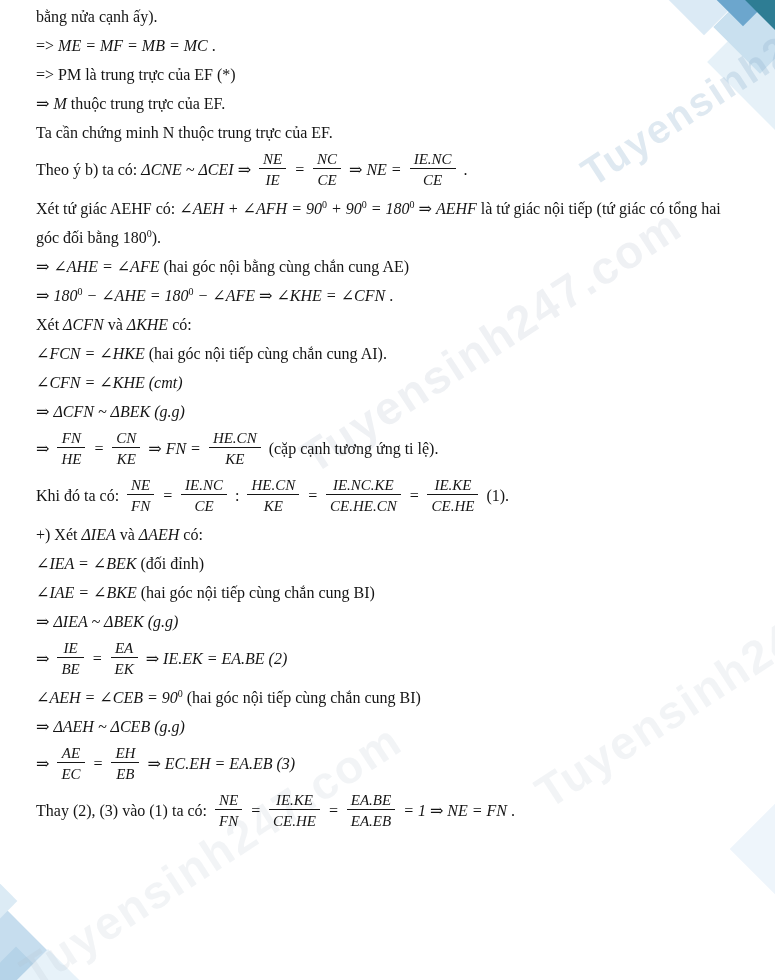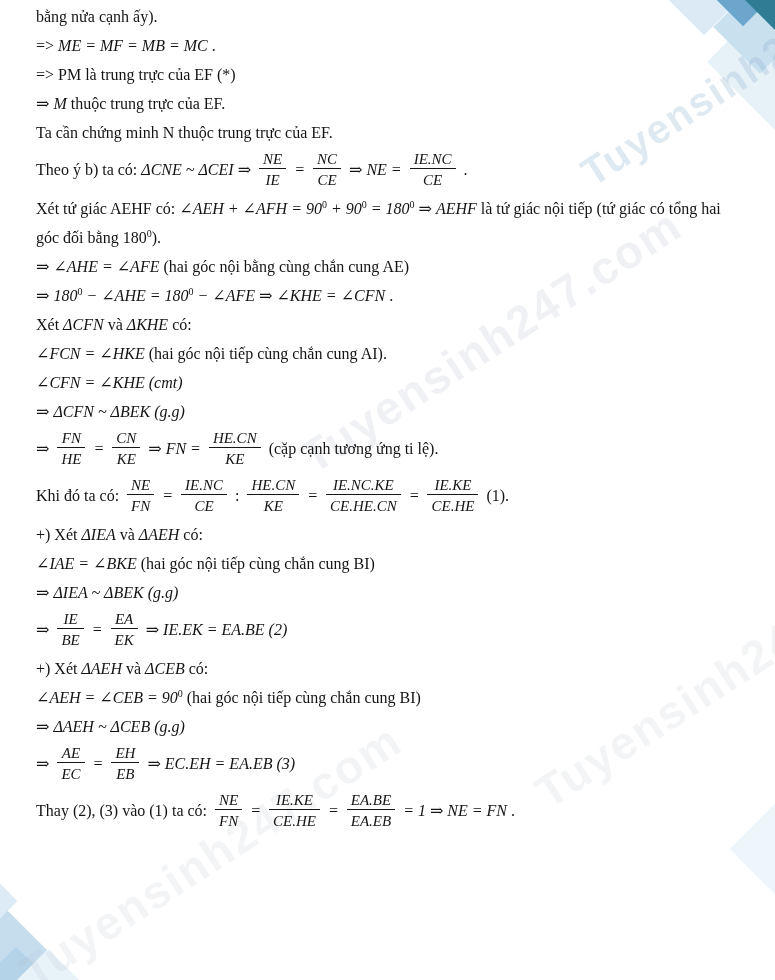--- a/index.html
+++ b/index.html
@@ -117,23 +117,23 @@
       <div class="line"><span class="txt">góc đối bằng 180</span><sup class="sup">0</sup><span class="txt">).</span></div>
       <div class="line"><span class="txt">⇒ </span><span class="math">∠AHE = ∠AFE</span><span class="txt">  (hai góc nội bằng cùng chắn cung AE)</span></div>
       <div class="line"><span class="txt">⇒ </span><span class="math">180</span><sup class="sup">0</sup><span class="math"> − ∠AHE = 180</span><sup class="sup">0</sup><span class="math"> − ∠AFE ⇒ ∠KHE = ∠CFN</span><span class="txt"> .</span></div>
       <div class="line"><span class="txt">Xét </span><span class="math">ΔCFN</span><span class="txt"> và </span><span class="math">ΔKHE</span><span class="txt"> có:</span></div>
       <div class="line"><span class="math">∠FCN = ∠HKE</span><span class="txt"> (hai góc nội tiếp cùng chắn cung AI).</span></div>
       <div class="line"><span class="math">∠CFN = ∠KHE (cmt)</span></div>
       <div class="line"><span class="txt">⇒ </span><span class="math">ΔCFN ~ ΔBEK (g.g)</span></div>
       <div class="line"><span class="txt">⇒ </span><span class="frac"><span class="num">FN</span><span class="den">HE</span></span><span class="math"> = </span><span class="frac"><span class="num">CN</span><span class="den">KE</span></span><span class="txt"> ⇒ </span><span class="math">FN = </span><span class="frac"><span class="num">HE.CN</span><span class="den">KE</span></span><span class="txt"> (cặp cạnh tương ứng ti lệ).</span></div>
       <div class="line"><span class="txt">Khi đó ta có: </span><span class="frac"><span class="num">NE</span><span class="den">FN</span></span><span class="math"> = </span><span class="frac"><span class="num">IE.NC</span><span class="den">CE</span></span><span class="txt"> : </span><span class="frac"><span class="num">HE.CN</span><span class="den">KE</span></span><span class="math"> = </span><span class="frac"><span class="num">IE.NC.KE</span><span class="den">CE.HE.CN</span></span><span class="math"> = </span><span class="frac"><span class="num">IE.KE</span><span class="den">CE.HE</span></span><span class="txt"> (1).</span></div>
       <div class="line"><span class="txt">+) Xét </span><span class="math">ΔIEA</span><span class="txt"> và </span><span class="math">ΔAEH</span><span class="txt">  có:</span></div>
+      <div class="line"><span class="math">∠IEA = ∠BEK</span><span class="txt">  (đối đỉnh)</span></div>
       <div class="line"><span class="math">∠IAE = ∠BKE</span><span class="txt">  (hai góc nội tiếp cùng chắn cung BI)</span></div>
       <div class="line"><span class="txt">⇒ </span><span class="math">ΔIEA ~ ΔBEK (g.g)</span></div>
       <div class="line"><span class="txt">⇒ </span><span class="frac"><span class="num">IE</span><span class="den">BE</span></span><span class="math"> = </span><span class="frac"><span class="num">EA</span><span class="den">EK</span></span><span class="txt"> ⇒ </span><span class="math">IE.EK = EA.BE (2)</span></div>
-      <div class="line"><span class="txt">+) Xét </span><span class="math">ΔAEH</span><span class="txt"> và </span><span class="math">ΔCEB</span><span class="txt"> có:</span></div>
       <div class="line"><span class="math">∠AEH = ∠CEB = 90</span><sup class="sup">0</sup><span class="txt"> (hai góc nội tiếp cùng chắn cung BI)</span></div>
       <div class="line"><span class="txt">⇒ </span><span class="math">ΔAEH ~ ΔCEB (g.g)</span></div>
       <div class="line"><span class="txt">⇒ </span><span class="frac"><span class="num">AE</span><span class="den">EC</span></span><span class="math"> = </span><span class="frac"><span class="num">EH</span><span class="den">EB</span></span><span class="txt"> ⇒ </span><span class="math">EC.EH = EA.EB (3)</span></div>
       <div class="line"><span class="txt">Thay (2), (3) vào (1) ta có: </span><span class="frac"><span class="num">NE</span><span class="den">FN</span></span><span class="math"> = </span><span class="frac"><span class="num">IE.KE</span><span class="den">CE.HE</span></span><span class="math"> = </span><span class="frac"><span class="num">EA.BE</span><span class="den">EA.EB</span></span><span class="math"> = 1 ⇒ NE = FN</span><span class="txt"> .</span></div>
     </div>
 
 </div>
 
 </body></html>

